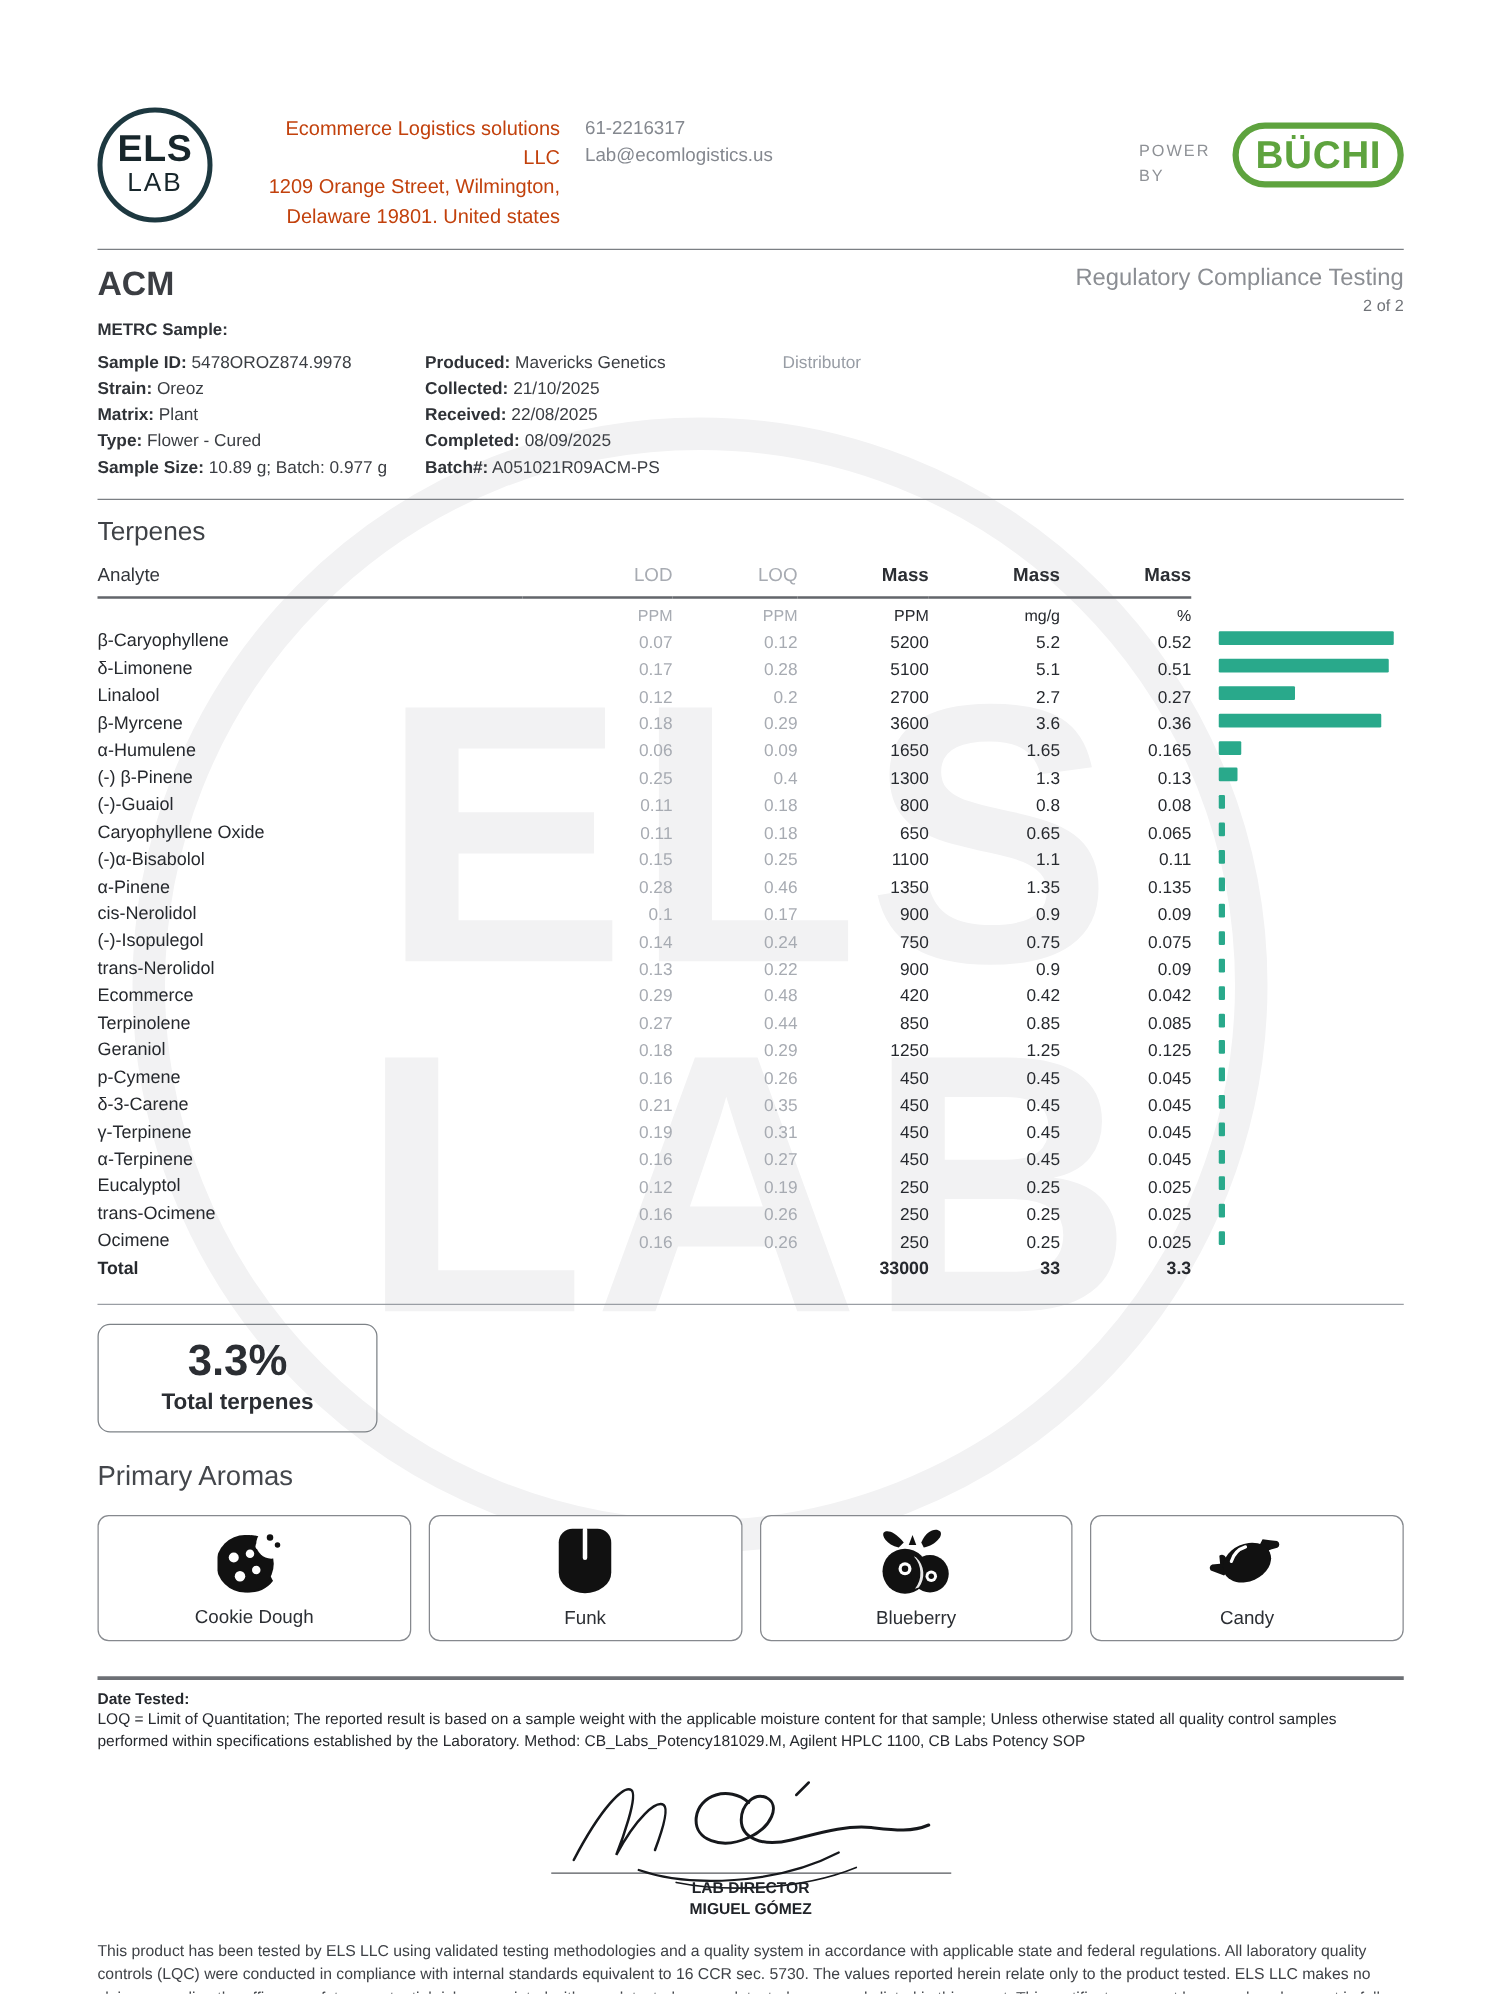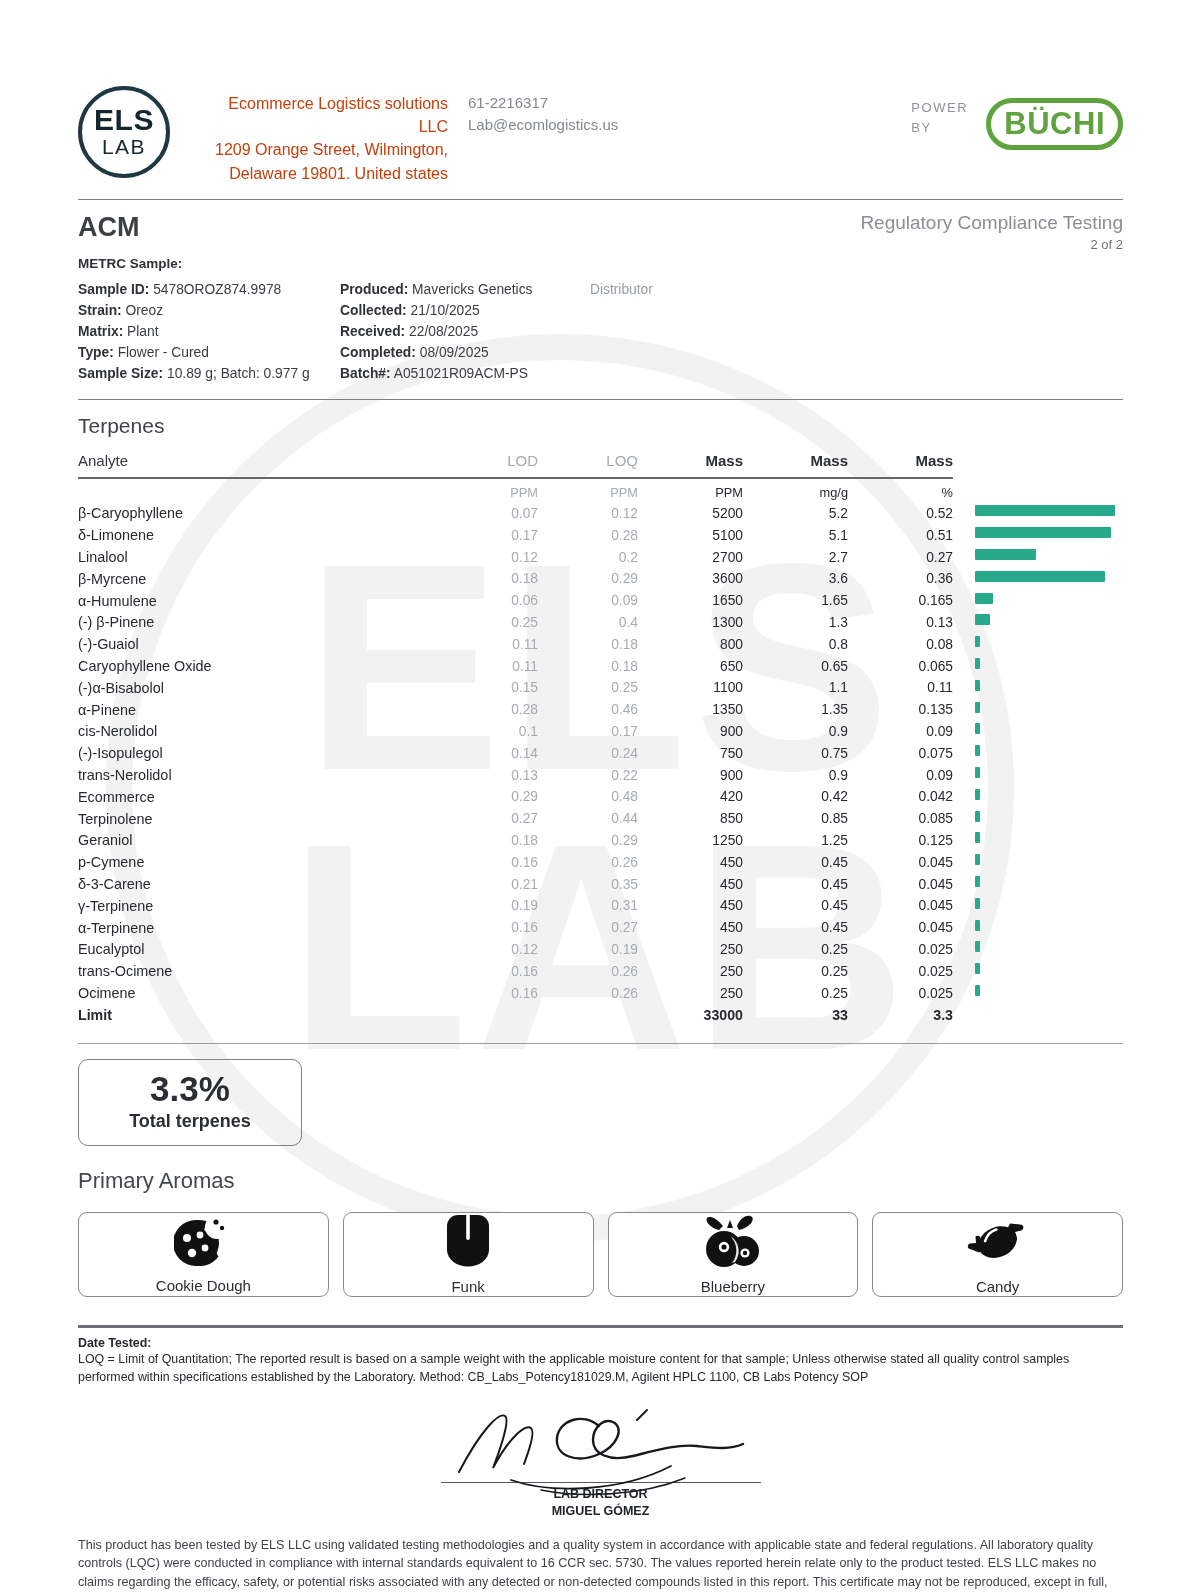--- a/index.html
+++ b/index.html
@@ -18,40 +18,40 @@
   .wm-lab { top:800px; font-size:295px; }
 
   
   .hdr { display:flex; align-items:flex-start; }
   .logo-circle { width:92px; height:92px; border:4px solid #1d3840; border-radius:50%;
     display:flex; flex-direction:column; align-items:center; justify-content:center; flex:none; background:#fff; }
   .logo-els { font-size:30px; font-weight:800; letter-spacing:.5px; color:#17262b; line-height:1; }
   .logo-lab { font-size:21px; font-weight:500; letter-spacing:1.5px; color:#17262b; line-height:1.1; }
   .hdr-company { margin-left:26px; width:252px; font-size:16px; color:#c2410c; line-height:1.45; padding-top:6px;text-align:right; }
   .hdr-contact { margin-left:20px; font-size:15px; color:#84888f; line-height:1.45; padding-top:6px; }
-  .hdr-right { margin-left:auto; display:flex; align-items:flex-start; gap:18px; padding-top:12px; }
+  .hdr-right { margin-left:auto; display:flex; align-items:flex-end; gap:18px; padding-top:12px; }
   .powerby { font-size:13px; letter-spacing:1.6px; color:#8e9196; line-height:1.5; }
   .buchi { border:5px solid #5ea33e; border-radius:32px; padding:0 13px; height:52px;
     display:flex; align-items:center; font-size:31px; font-weight:800; color:#5ea33e; letter-spacing:.5px; }
 
   .rule { border:none; border-top:1.5px solid #7b7f84; margin-top:14px; }
   .rule-thin { border:none; border-top:1.5px solid #9a9ea4; }
   .rule-thick { border:none; border-top:3px solid #6d7075; }
 
   
   .title-row { display:flex; align-items:flex-start; margin-top:12px; }
   .client { font-size:27px; font-weight:600; color:#3b3e43; }
   .title-right { margin-left:auto; text-align:right; }
   .report-title { font-size:19px; color:#8b8e93; }
   .page-num { font-size:13px; color:#6f7277; margin-top:3px; }
   .metrc { font-size:13.5px; font-weight:700; color:#2f3237; margin-top:4px; }
   .meta { display:flex; margin-top:9px; }
   .meta-col1 { width:262px; }
   .meta-col2 { width:250px; }
-  .meta-col3 { flex:1; }
+  .meta-col3 { flex:1;margin-left:36px; }
   .meta-line { font-size:13.8px; line-height:1.52; color:#3a3d42; }
   .meta-label { font-weight:700; color:#2f3237; }
   .distributor { font-size:13.8px; line-height:1.52; color:#989da5; }
 
   
   .section-title { font-size:21px; color:#3f4247; margin-top:14px; font-weight:500; }
   .ttable { margin-top:14px; }
   .trow, .thead, .tunits, .ttotal { display:grid; grid-template-columns:340px 120px 100px 105px 105px 105px 1fr; align-items:center; }
   .thead .cell { font-size:15px; padding-bottom:8px; border-bottom:2px solid #63666b; }
   .thead .c-bar { border-bottom:none; }
@@ -70,21 +70,21 @@
   .ttotal .c-name, .ttotal .c-num { font-weight:700; font-size:14.2px; }
 
   
   .sumbox { margin-top:15px; width:224px; border:1.5px solid #7d8287; border-radius:10px; text-align:center; padding:9px 0 13px 0; background:transparent; }
   .sum-val { font-size:35px; font-weight:700; color:#2b2e33; }
   .sum-lbl { font-size:18px; font-weight:700; color:#2b2e33; margin-top:2px; }
 
   
   .aromas-title { font-size:22px; color:#44474c; margin-top:22px; font-weight:500; }
   .cards { display:flex; gap:14px; margin-top:18px; }
-  .card { flex:1; height:85px; border:1.2px solid #86898e; border-radius:9px;
+  .card { flex:1; height:101px; border:1.2px solid #86898e; border-radius:9px;
     display:flex; flex-direction:column; align-items:center; justify-content:center; gap:6px; background:#fff; }
   .card svg { display:block; }
   .card-label { font-size:15px; color:#2b2e33; }
 
   
   .foot-rule { margin-top:28px; }
   .footnote-hd { font-size:12.4px; font-weight:700; color:#26292e; margin-top:8px; }
   .footnote { font-size:12.4px; color:#26292e; line-height:1.42; margin-top:1px; }
 
   
@@ -431,21 +431,21 @@
           <div class="cell c-num muted">0.26</div>
           <div class="cell c-num">250</div>
           <div class="cell c-num">0.25</div>
           <div class="cell c-num">0.025</div>
           <div class="cell c-bar">
             <div class="bar" style="width: 5px; background: rgb(41, 169, 139);"></div>
           </div>
         </div>
       </div>
     <div class="ttotal">
-      <div class="cell c-name">Limit</div>
+      <div class="cell c-name">Total</div>
       <div class="cell c-num"></div>
       <div class="cell c-num"></div>
       <div class="cell c-num">33000</div>
       <div class="cell c-num">33</div>
       <div class="cell c-num">3.3</div>
       <div class="cell c-bar"></div>
     </div>
   </div>
 
   <hr class="rule-thin" style="margin-top:16px;">

